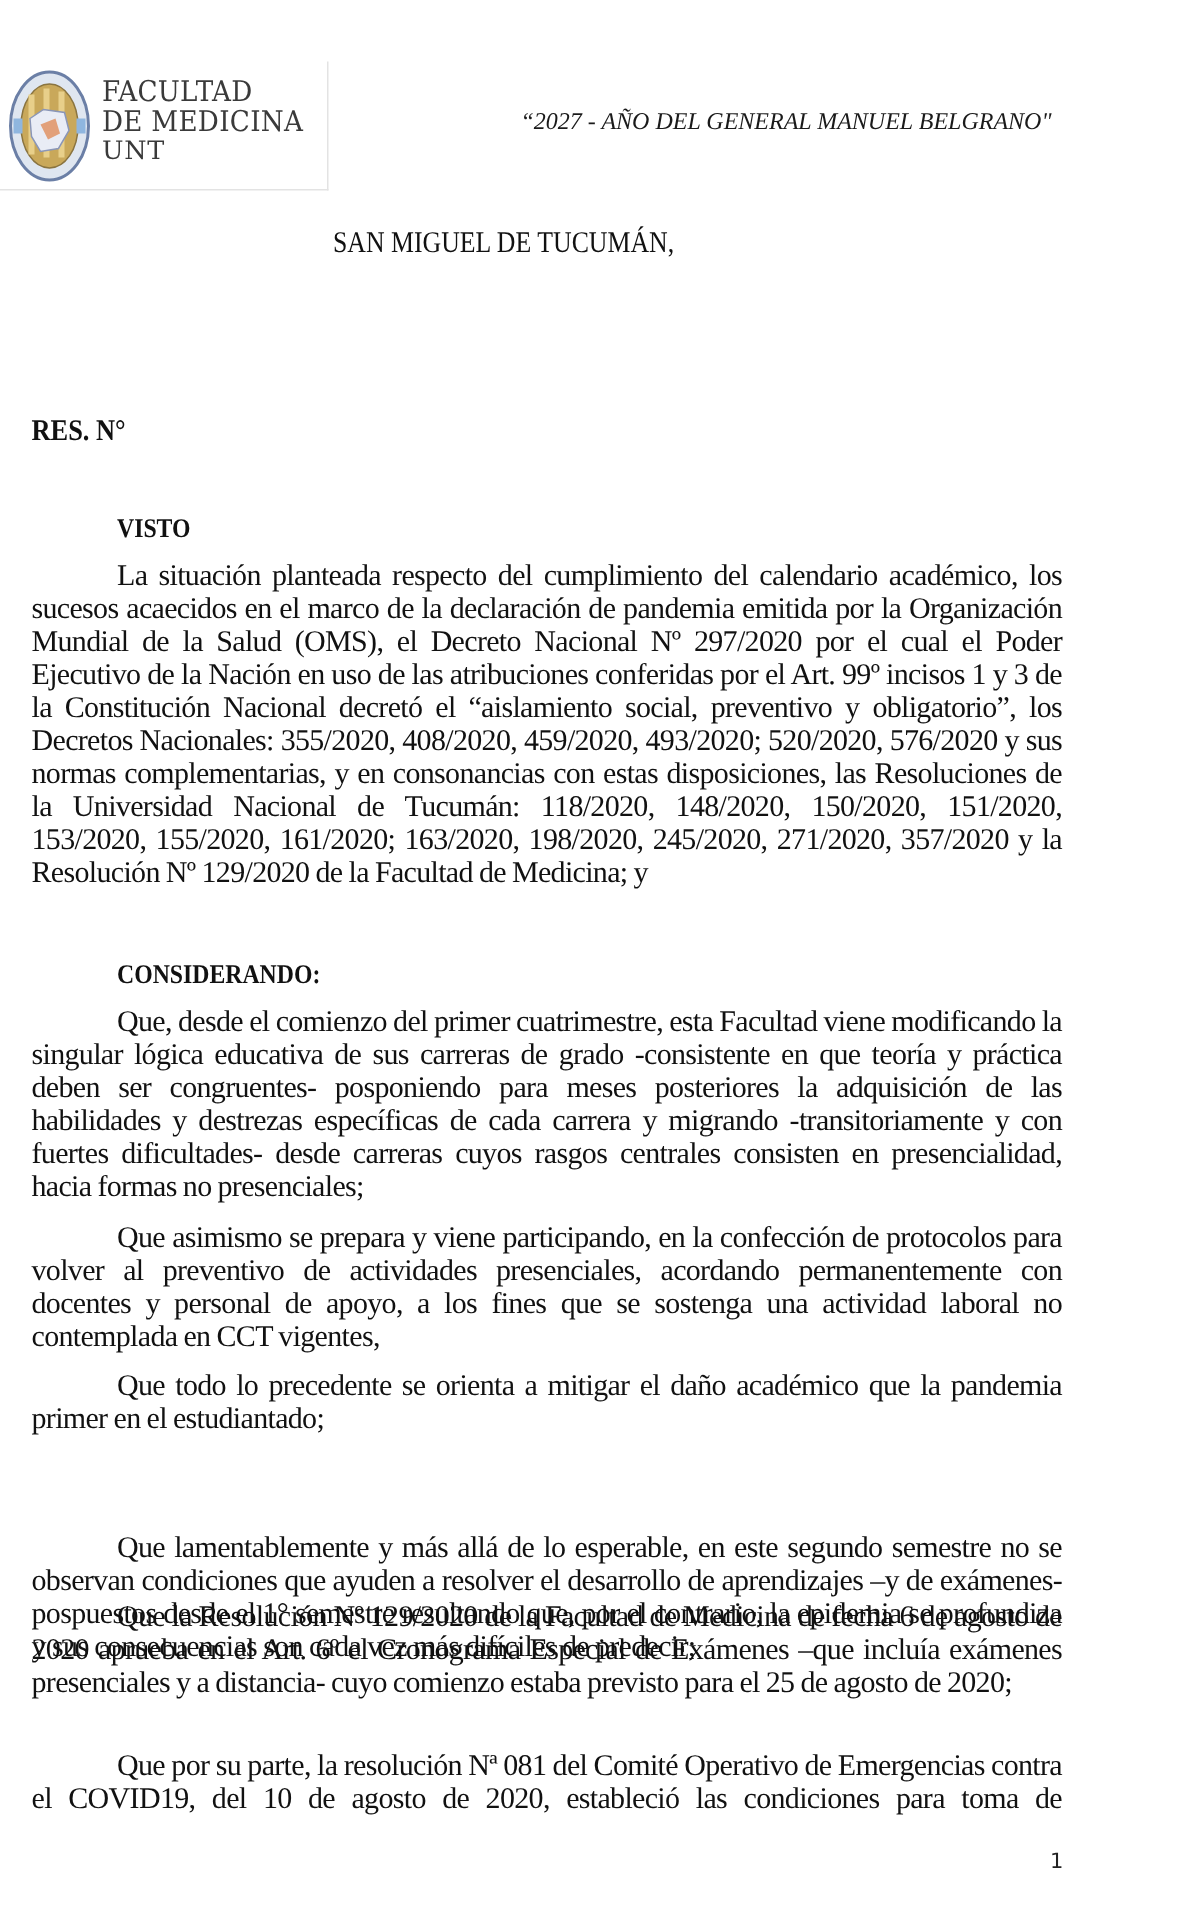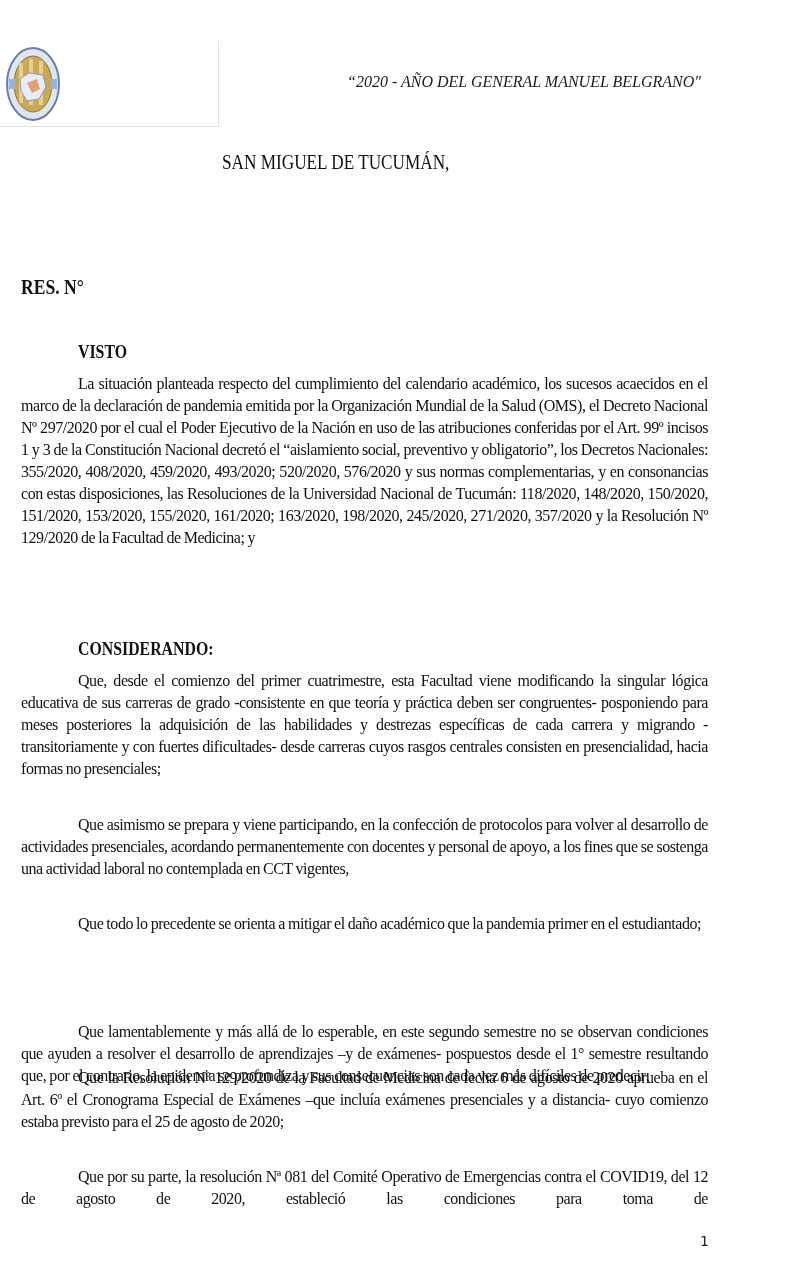--- a/index.html
+++ b/index.html
@@ -87,21 +87,21 @@
       font-size: 18px;
       font-weight: bold;
       white-space: nowrap;
       transform: scaleX(0.88);
       transform-origin: left center;
     }
     .para {
       position: absolute;
       left: 21px;
       width: 687px;
-      font-size: 16px;
+      font-size: 20px;
       line-height: 22px;
       text-align: justify;
       text-indent: 57px;
       letter-spacing: -0.45px;
       word-spacing: -0.5px;
       margin: 0;
     }
     .para.last-just {
       text-align-last: justify;
     }
@@ -122,32 +122,37 @@
     <ellipse cx="28" cy="39" rx="26" ry="36" fill="#dfe6f0" stroke="#6b7fa6" stroke-width="2"></ellipse>
     <ellipse cx="28" cy="39" rx="19" ry="28" fill="#c9a85a" stroke="#8a7440" stroke-width="1"></ellipse>
     <rect x="14" y="18" width="4" height="40" fill="#e8cf8a"></rect>
     <rect x="24" y="14" width="4" height="46" fill="#e8cf8a"></rect>
     <rect x="34" y="16" width="4" height="44" fill="#e8cf8a"></rect>
     <path d="M15 34 L24 28 L38 30 L41 42 L34 54 L22 56 L16 46 Z" fill="#e9ecf5" stroke="#8a96b8" stroke-width="1"></path>
     <path d="M22 38 L32 34 L35 44 L27 48 Z" fill="#e2a07a"></path>
     <path d="M4 34 L10 34 L10 44 L4 44 Z" fill="#8fb6df"></path>
     <path d="M46 34 L52 34 L52 44 L46 44 Z" fill="#8fb6df"></path>
   </svg>
+  <div class="logo-text">
+    <span class="l1">FACULTAD</span>
+    <span class="l2">DE MEDICINA</span>
+    <span class="l3">UNT</span>
+  </div>
 </div>
 
-<div class="motto">“2020 - AÑO DEL GENERAL MANUEL BELGRANO"</div>
+<div class="motto">“2027 - AÑO DEL GENERAL MANUEL BELGRANO"</div>
 
 <div class="city">SAN MIGUEL DE TUCUMÁN,</div>
 
 <div class="res">RES. N°</div>
 
 <div class="heading" style="top:342px;">VISTO</div>
 <p class="para" style="top:373px;">La situación planteada respecto del cumplimiento del calendario académico, los sucesos acaecidos en el marco de la declaración de pandemia emitida por la Organización Mundial de la Salud (OMS), el Decreto Nacional Nº 297/2020 por el cual el Poder Ejecutivo de la Nación en uso de las atribuciones conferidas por el Art. 99º incisos 1 y 3 de la Constitución Nacional decretó el “aislamiento social, preventivo y obligatorio”, los Decretos Nacionales: 355/2020, 408/2020, 459/2020, 493/2020; 520/2020, 576/2020 y sus normas complementarias, y en consonancias con estas disposiciones, las Resoluciones de la Universidad Nacional de Tucumán: 118/2020, 148/2020, 150/2020, 151/2020, 153/2020, 155/2020, 161/2020; 163/2020, 198/2020, 245/2020, 271/2020, 357/2020 y la Resolución Nº 129/2020 de la Facultad de Medicina; y</p>
 
 <div class="heading" style="top:639px;">CONSIDERANDO:</div>
 <p class="para" style="top:670px;">Que, desde el comienzo del primer cuatrimestre, esta Facultad viene modificando la singular lógica educativa de sus carreras de grado -consistente en que teoría y práctica deben ser congruentes- posponiendo para meses posteriores la adquisición de las habilidades y destrezas específicas de cada carrera y migrando -transitoriamente y con fuertes dificultades- desde carreras cuyos rasgos centrales consisten en presencialidad, hacia formas no presenciales;</p>
-<p class="para" style="top:814px;">Que asimismo se prepara y viene participando, en la confección de protocolos para volver al desarrollo de actividades presenciales, acordando permanentemente con docentes y personal de apoyo, a los fines que se sostenga una actividad laboral no contemplada en CCT vigentes,</p>
+<p class="para" style="top:814px;">Que asimismo se prepara y viene participando, en la confección de protocolos para volver al preventivo de actividades presenciales, acordando permanentemente con docentes y personal de apoyo, a los fines que se sostenga una actividad laboral no contemplada en CCT vigentes,</p>
 <p class="para" style="top:913px;">Que todo lo precedente se orienta a mitigar el daño académico que la pandemia primer en el estudiantado;</p>
 <p class="para" style="top:1021px;">Que lamentablemente y más allá de lo esperable, en este segundo semestre no se observan condiciones que ayuden a resolver el desarrollo de aprendizajes –y de exámenes- pospuestos desde el 1° semestre resultando que, por el contrario, la epidemia se profundiza y sus consecuencias son cada vez más difíciles de predecir;</p>
 <p class="para" style="top:1067px;">Que la Resolución Nº 129/2020 de la Facultad de Medicina de fecha 6 de agosto de 2020 aprueba en el Art. 6º el Cronograma Especial de Exámenes –que incluía exámenes presenciales y a distancia- cuyo comienzo estaba previsto para el 25 de agosto de 2020;</p>
-<p class="para last-just" style="top:1166px;">Que por su parte, la resolución Nª 081 del Comité Operativo de Emergencias contra el COVID19, del 12 de agosto de 2020, estableció las condiciones para toma de</p>
+<p class="para last-just" style="top:1166px;">Que por su parte, la resolución Nª 081 del Comité Operativo de Emergencias contra el COVID19, del 10 de agosto de 2020, estableció las condiciones para toma de</p>
 
 <div class="page-number">1</div>
 
 </body></html>

